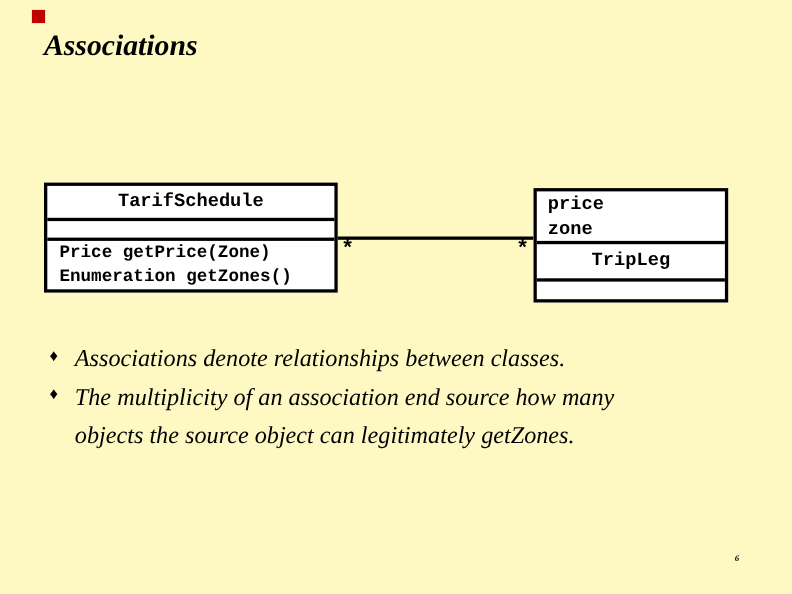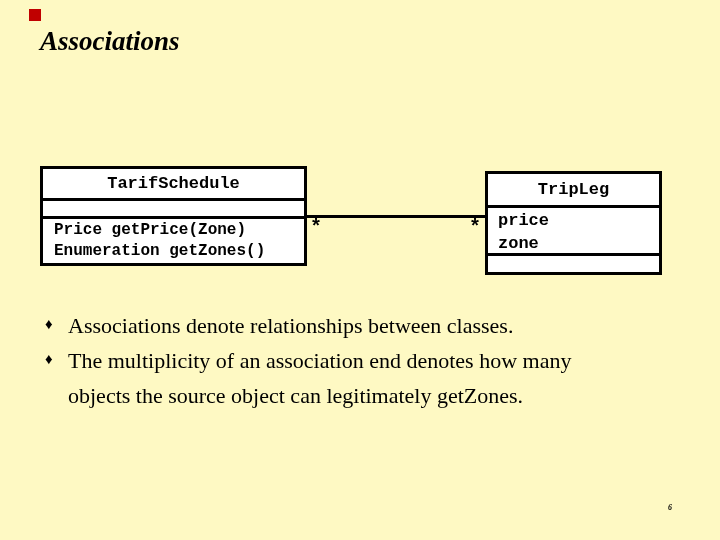--- a/index.html
+++ b/index.html
@@ -47,21 +47,21 @@
     position:absolute; top:202px; width:20px; height:20px;
     font-family:"Liberation Mono","DejaVu Sans Mono", monospace;
     font-weight:bold; font-size:20px; line-height:20px; color:#000;
   }
   .mult-left  { left:310px; }
   .mult-right { left:469px; }
 
   
   .bullets { position:absolute; left:45px; top:308px; width:600px; }
   .bullet-item { position:relative; padding-left:23px; margin:0; }
-  .bullet-line { font-size:22px; line-height:35px; white-space:nowrap; }
+  .bullet-line { font-size:22px; line-height:35px; white-space:nowrap;font-style:italic; }
   .diamond {
     position:absolute; left:0; top:9px;
     font-size:15px; line-height:15px; color:#000;
   }
 
   
   .footer-text {
     position:absolute; left:22px; top:503px; width:630px;
     font-family:"Liberation Serif", serif;
     font-size:8px; font-weight:bold; font-style:italic;
@@ -91,40 +91,40 @@
         <div>Price getPrice(Zone)</div>
         <div>Enumeration getZones()</div>
       </div>
     </div>
 
     <div class="assoc-line"></div>
     <div class="mult mult-left">*</div>
     <div class="mult mult-right">*</div>
 
     <div class="class-box box-trip">
-      <div class="compartment cname">TripLeg</div>
       <div class="compartment cattrs">
         <div>price</div>
         <div>zone</div>
       </div>
+      <div class="compartment cname">TripLeg</div>
       <div class="compartment cops last"></div>
     </div>
 
   </div>
 
   <div class="bullets">
 
     <div class="bullet-item">
       <span class="diamond">♦</span>
       <div class="bullet-line">Associations denote relationships between classes.</div>
     </div>
 
     <div class="bullet-item">
       <span class="diamond">♦</span>
-      <div class="bullet-line">The multiplicity of an association end denotes how many</div>
+      <div class="bullet-line">The multiplicity of an association end source how many</div>
       <div class="bullet-line">objects the source object can legitimately getZones.</div>
     </div>
 
   </div>
 
   <div class="page-number">6</div>
 
 </div>
 
 </body></html>

